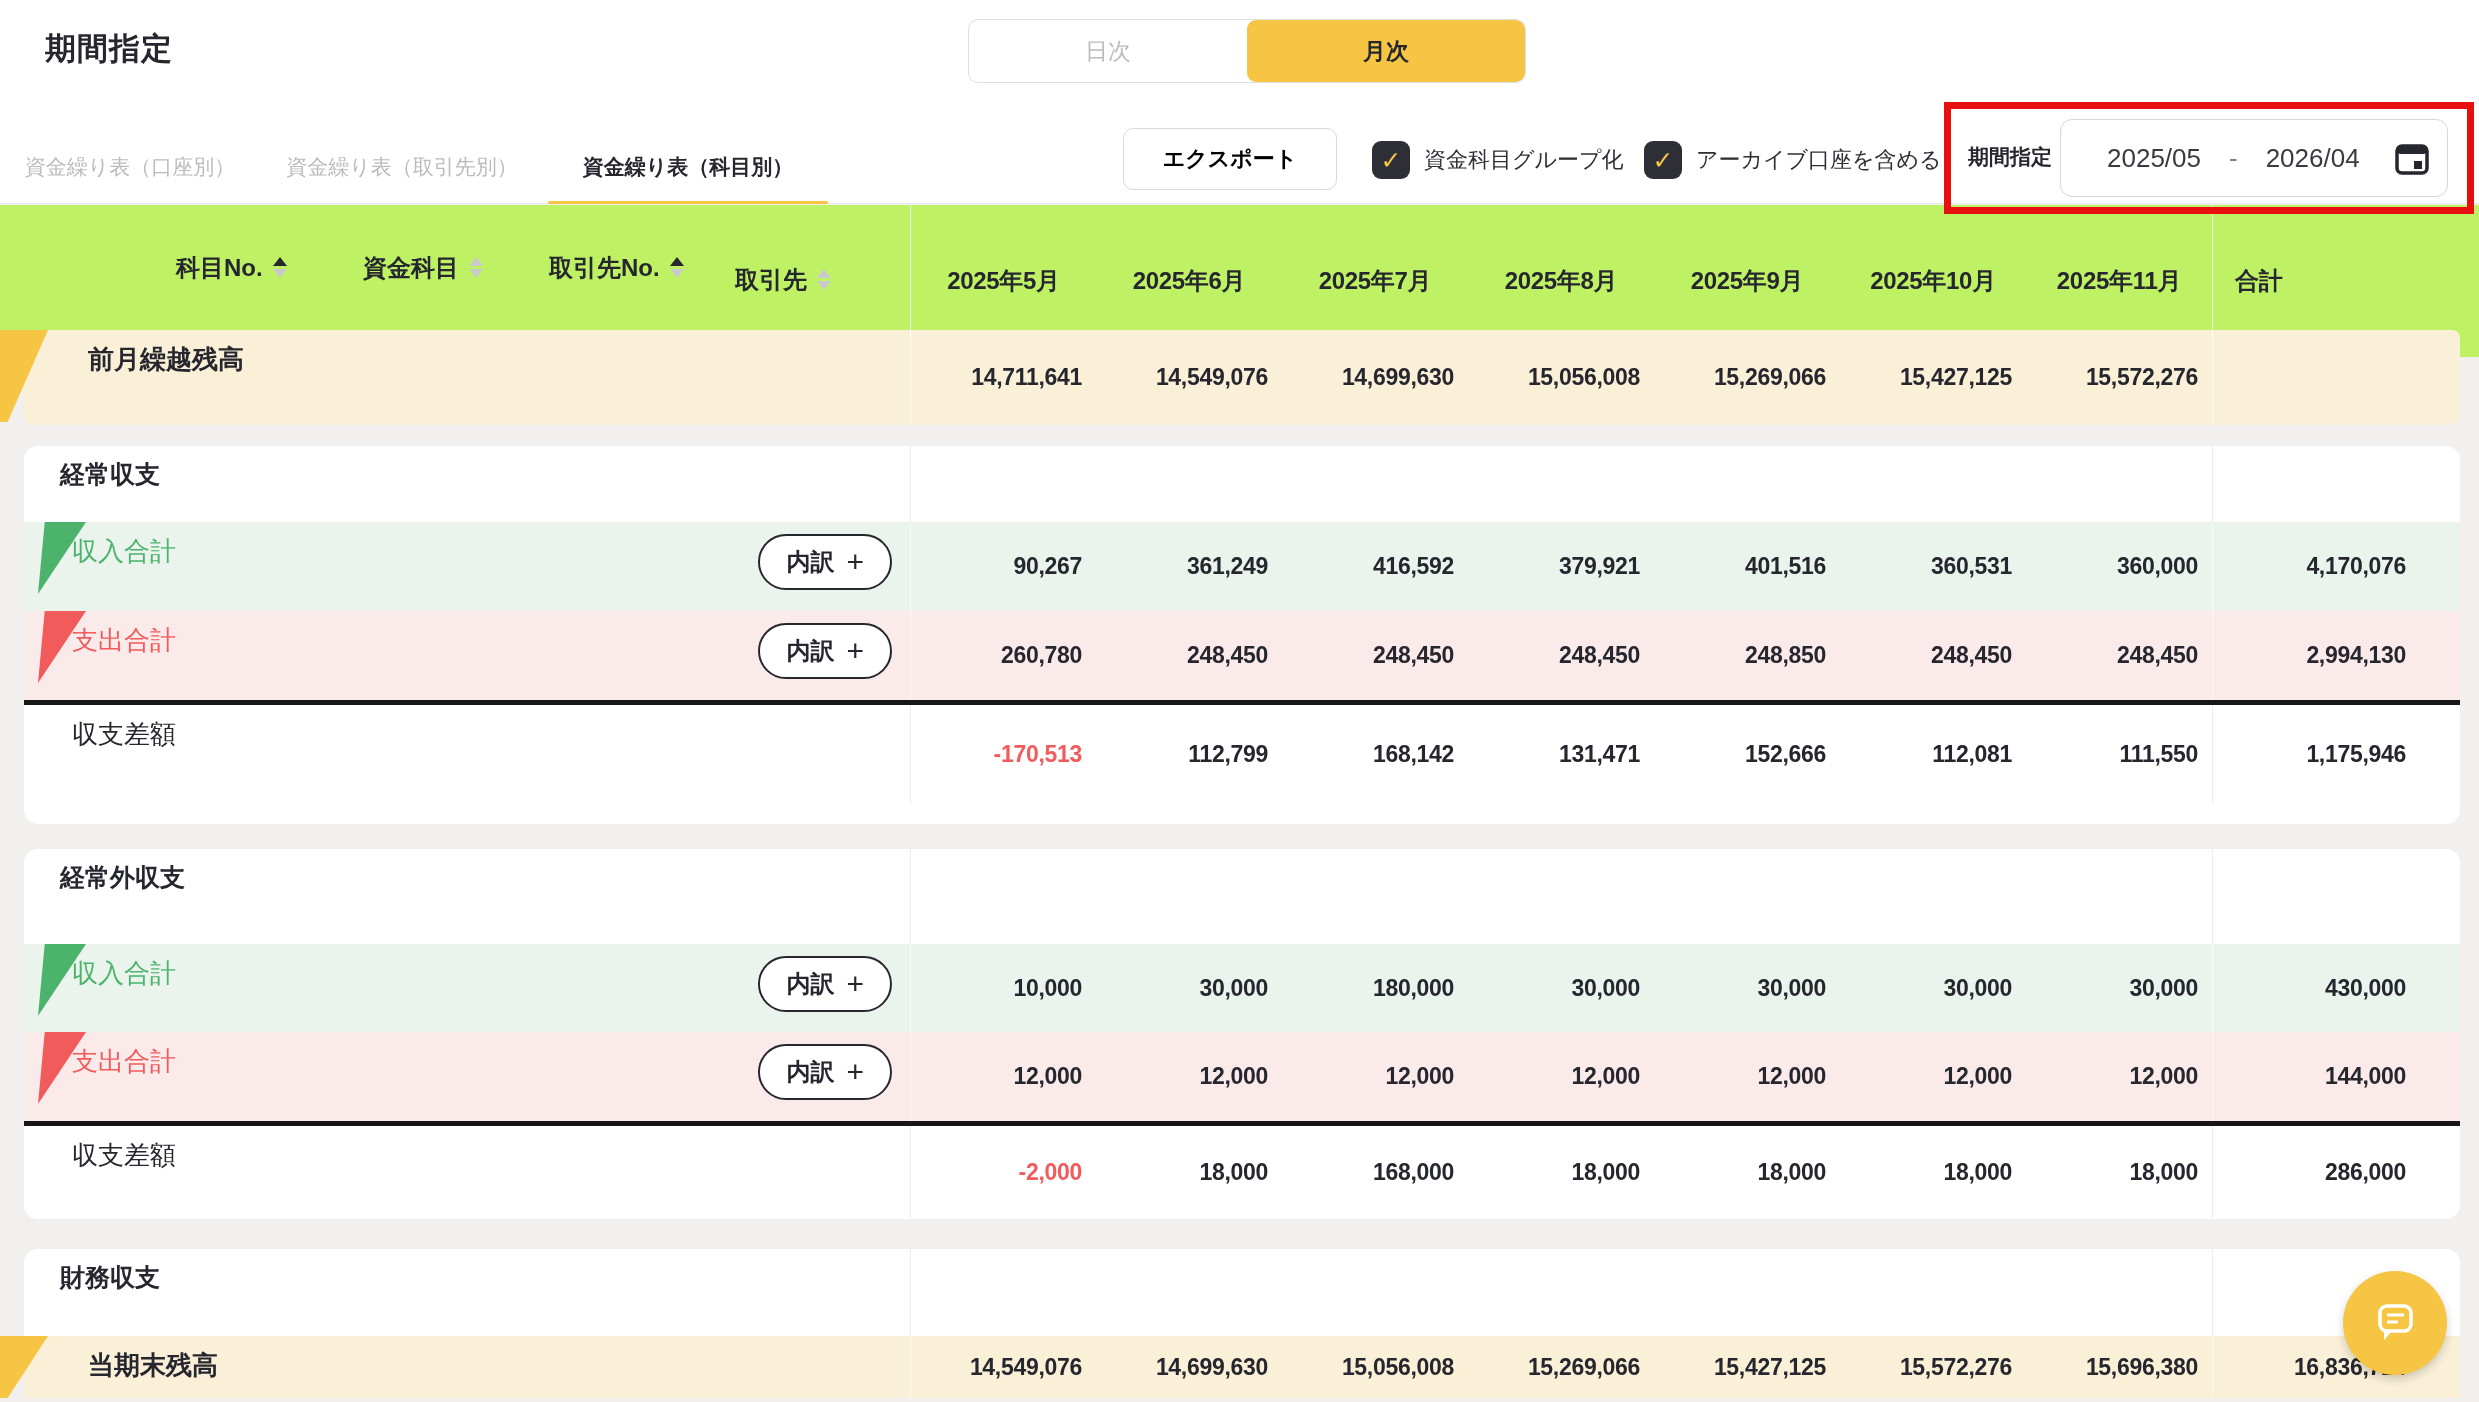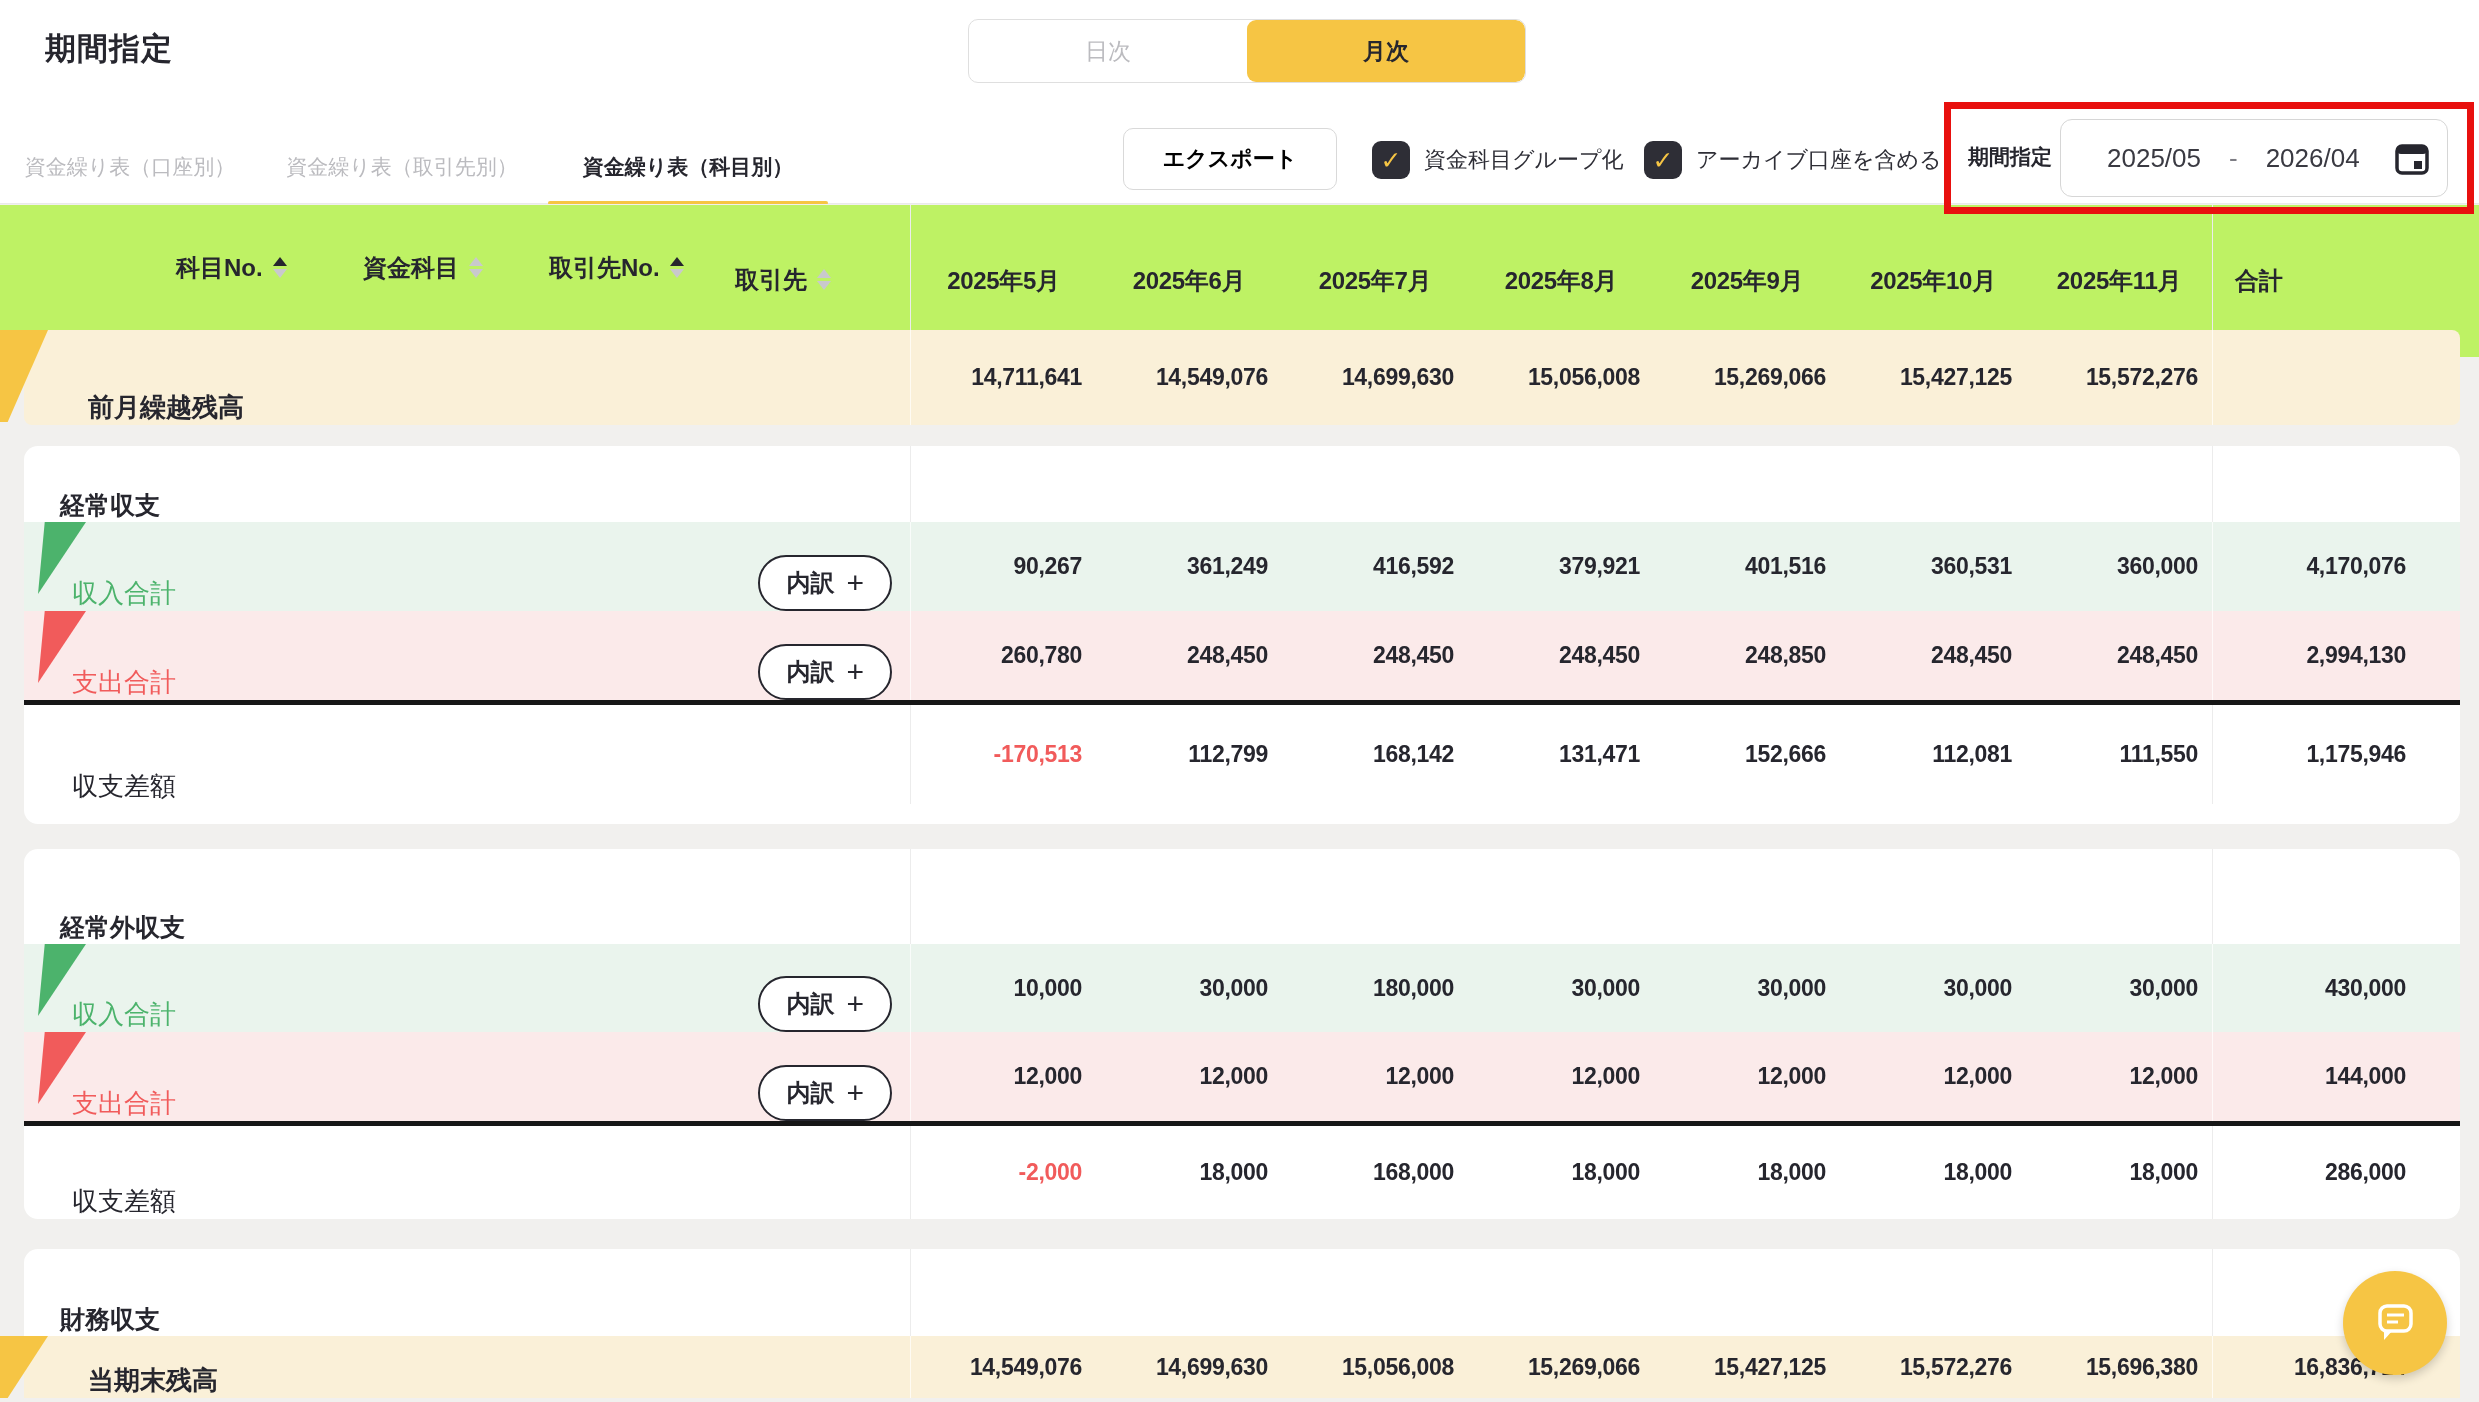--- a/index.html
+++ b/index.html
@@ -36,21 +36,21 @@
   .date-input .dt{font-weight:500;}
   .date-input .sep{margin:0 28px; color:#7d7d84;}
   .date-input svg{margin-left:auto;}
   .annotation-box{position:absolute; left:1944px; top:102px; width:530px; height:112px; border:7px solid var(--annotation); z-index:50; pointer-events:none;}
 
   
   .table-bg{position:absolute; left:0; top:204px; width:2479px; bottom:0; background:var(--gapbg);}
   .thead{position:absolute; left:0; top:205px; width:2479px; height:152px; background:#bef264;}
   .rowflex{display:flex; height:100%;}
   .spacer{width:910px; position:relative;}
-  .labelzone{width:886px; display:flex; align-items:flex-end; position:relative;margin-top:12px;}
+  .labelzone{width:886px; display:flex; align-items:flex-start; position:relative;margin-top:12px;}
   .cell{width:186px; display:flex; align-items:center; justify-content:flex-end; padding-right:14px; font-weight:700; font-size:23px; color:var(--ink); letter-spacing:-0.3px;}
   .cell.neg{color:var(--red);}
   .cell.total{flex:1; padding-right:54px;}
   .rowflex > :nth-child(2){border-left:1px solid var(--dv,var(--divider));}
   .cell.total{border-left:1px solid var(--dv,var(--divider));}
   .thead .cell{justify-content:center; padding-right:0; font-size:24px;}
   .thead .cell.total{justify-content:flex-start; padding-left:22px;}
 
   .colhead{position:absolute; top:0; height:125px; display:flex; align-items:center; font-size:24px; font-weight:700; cursor:pointer;}
   .ch1{left:176px;} .ch2{left:363px;} .ch3{left:549px;} .ch4{left:735px;margin-top:12px;}

